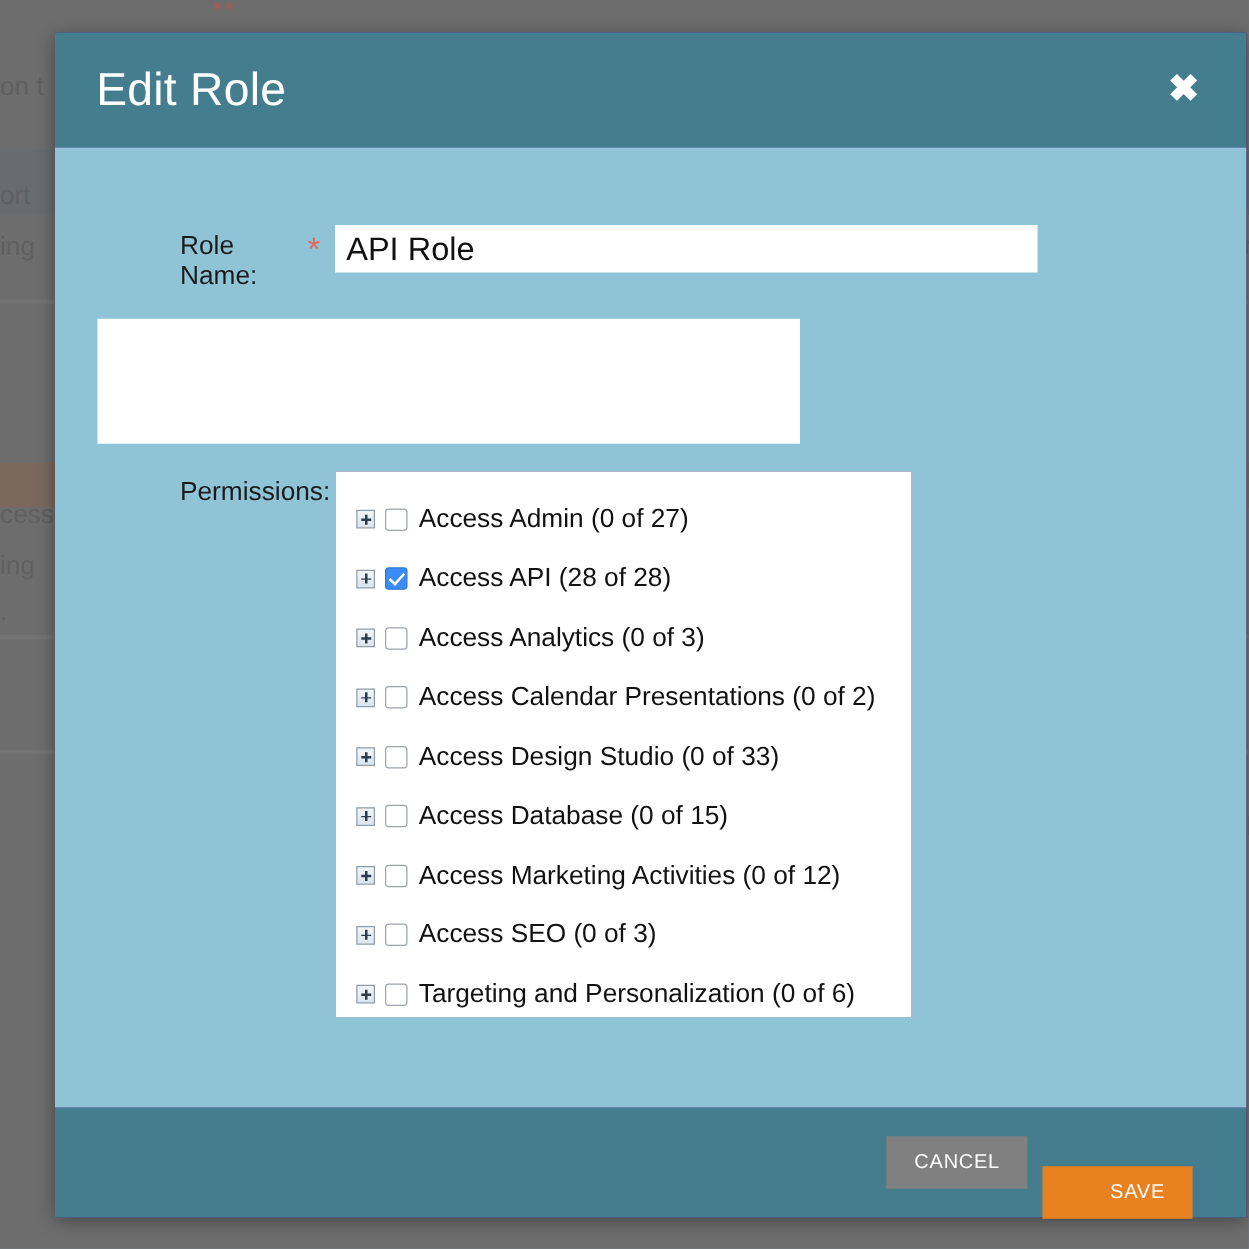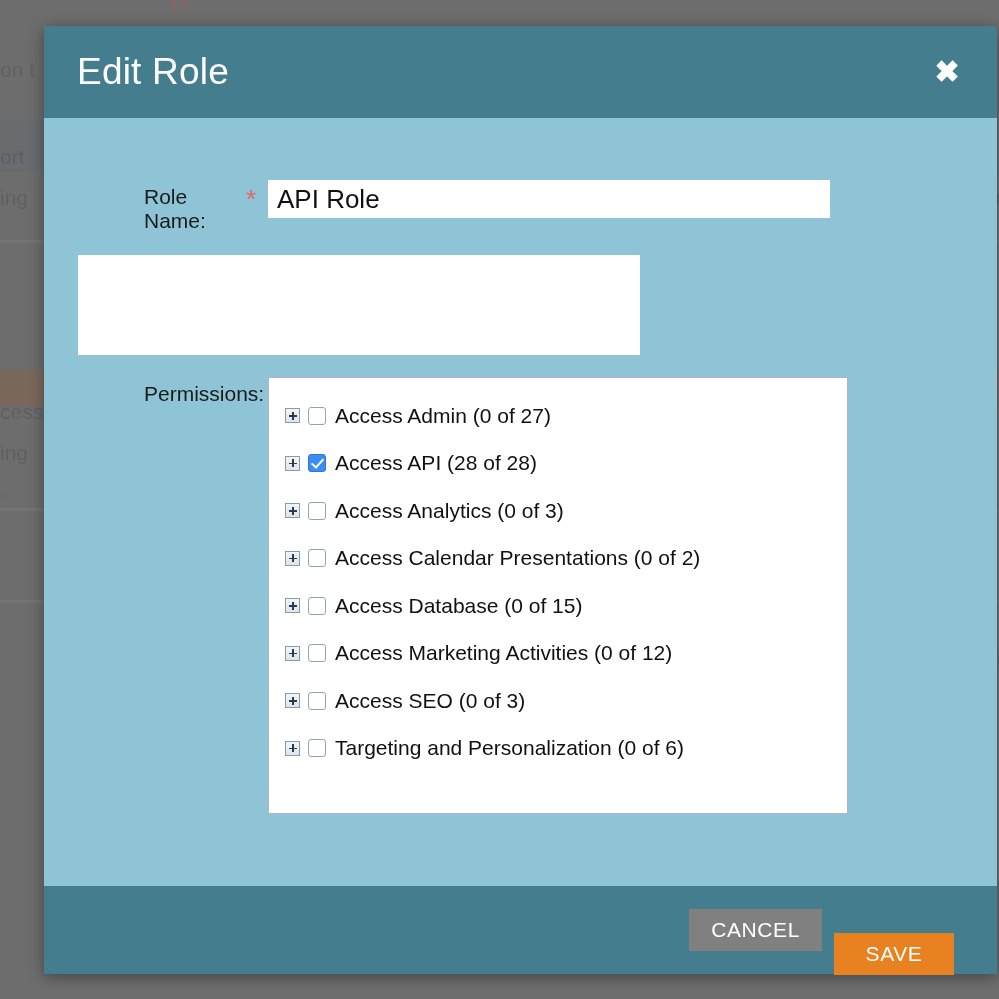--- a/index.html
+++ b/index.html
@@ -150,21 +150,21 @@
     background: #ffffff;
     font-size: 20px;
     font-family: "Liberation Sans", sans-serif;
     padding: 6px 9px;
     color: #111;
     resize: none;
     outline: none;
   }
 
   #permissions-box {
-    width: 580px;
+    width: 462px;
     height: 437px;
     box-sizing: border-box;
     background: #ffffff;
     border: 1px solid #b3b3c4;
     overflow: auto;
     padding: 14px 0 10px 16px;
   }
   .perm-row {
     display: flex;
     align-items: center;
@@ -233,26 +233,27 @@
     background: #447e8e;
     display: flex;
     align-items: center;
     justify-content: flex-end;
     padding-right: 43px;
     gap: 12px;
   }
   .btn {
     border: none;
     color: #ffffff;
-    font-size: 21px;
+    font-size: 16px;
     font-family: "Liberation Sans", sans-serif;
     letter-spacing: .6px;
     cursor: pointer;
     height: 42px;
     padding: 0 22px;
+    text-align: right;
   }
   #cancel-button { background: #808080; }
   #save-button { background: #e8811f; min-width: 120px; margin-top: 48px; }
 </style>
 </head>
 <body>
 
 <div id="page-backdrop">
   <div id="bg-bands">
       <div class="bg-band" style="top: 0px; height: 26px; background: rgb(110, 110, 110);"></div>
@@ -316,20 +317,25 @@
             <span class="perm-label">Access Analytics (0 of 3)</span>
           </div>
           <div class="perm-row">
             <span class="expander"></span>
             <span class="perm-checkbox"></span>
             <span class="perm-label">Access Calendar Presentations (0 of 2)</span>
           </div>
           <div class="perm-row">
             <span class="expander"></span>
             <span class="perm-checkbox"></span>
+            <span class="perm-label">Access Design Studio (0 of 33)</span>
+          </div>
+          <div class="perm-row">
+            <span class="expander"></span>
+            <span class="perm-checkbox"></span>
             <span class="perm-label">Access Database (0 of 15)</span>
           </div>
           <div class="perm-row">
             <span class="expander"></span>
             <span class="perm-checkbox"></span>
             <span class="perm-label">Access Marketing Activities (0 of 12)</span>
           </div>
           <div class="perm-row">
             <span class="expander"></span>
             <span class="perm-checkbox"></span>

